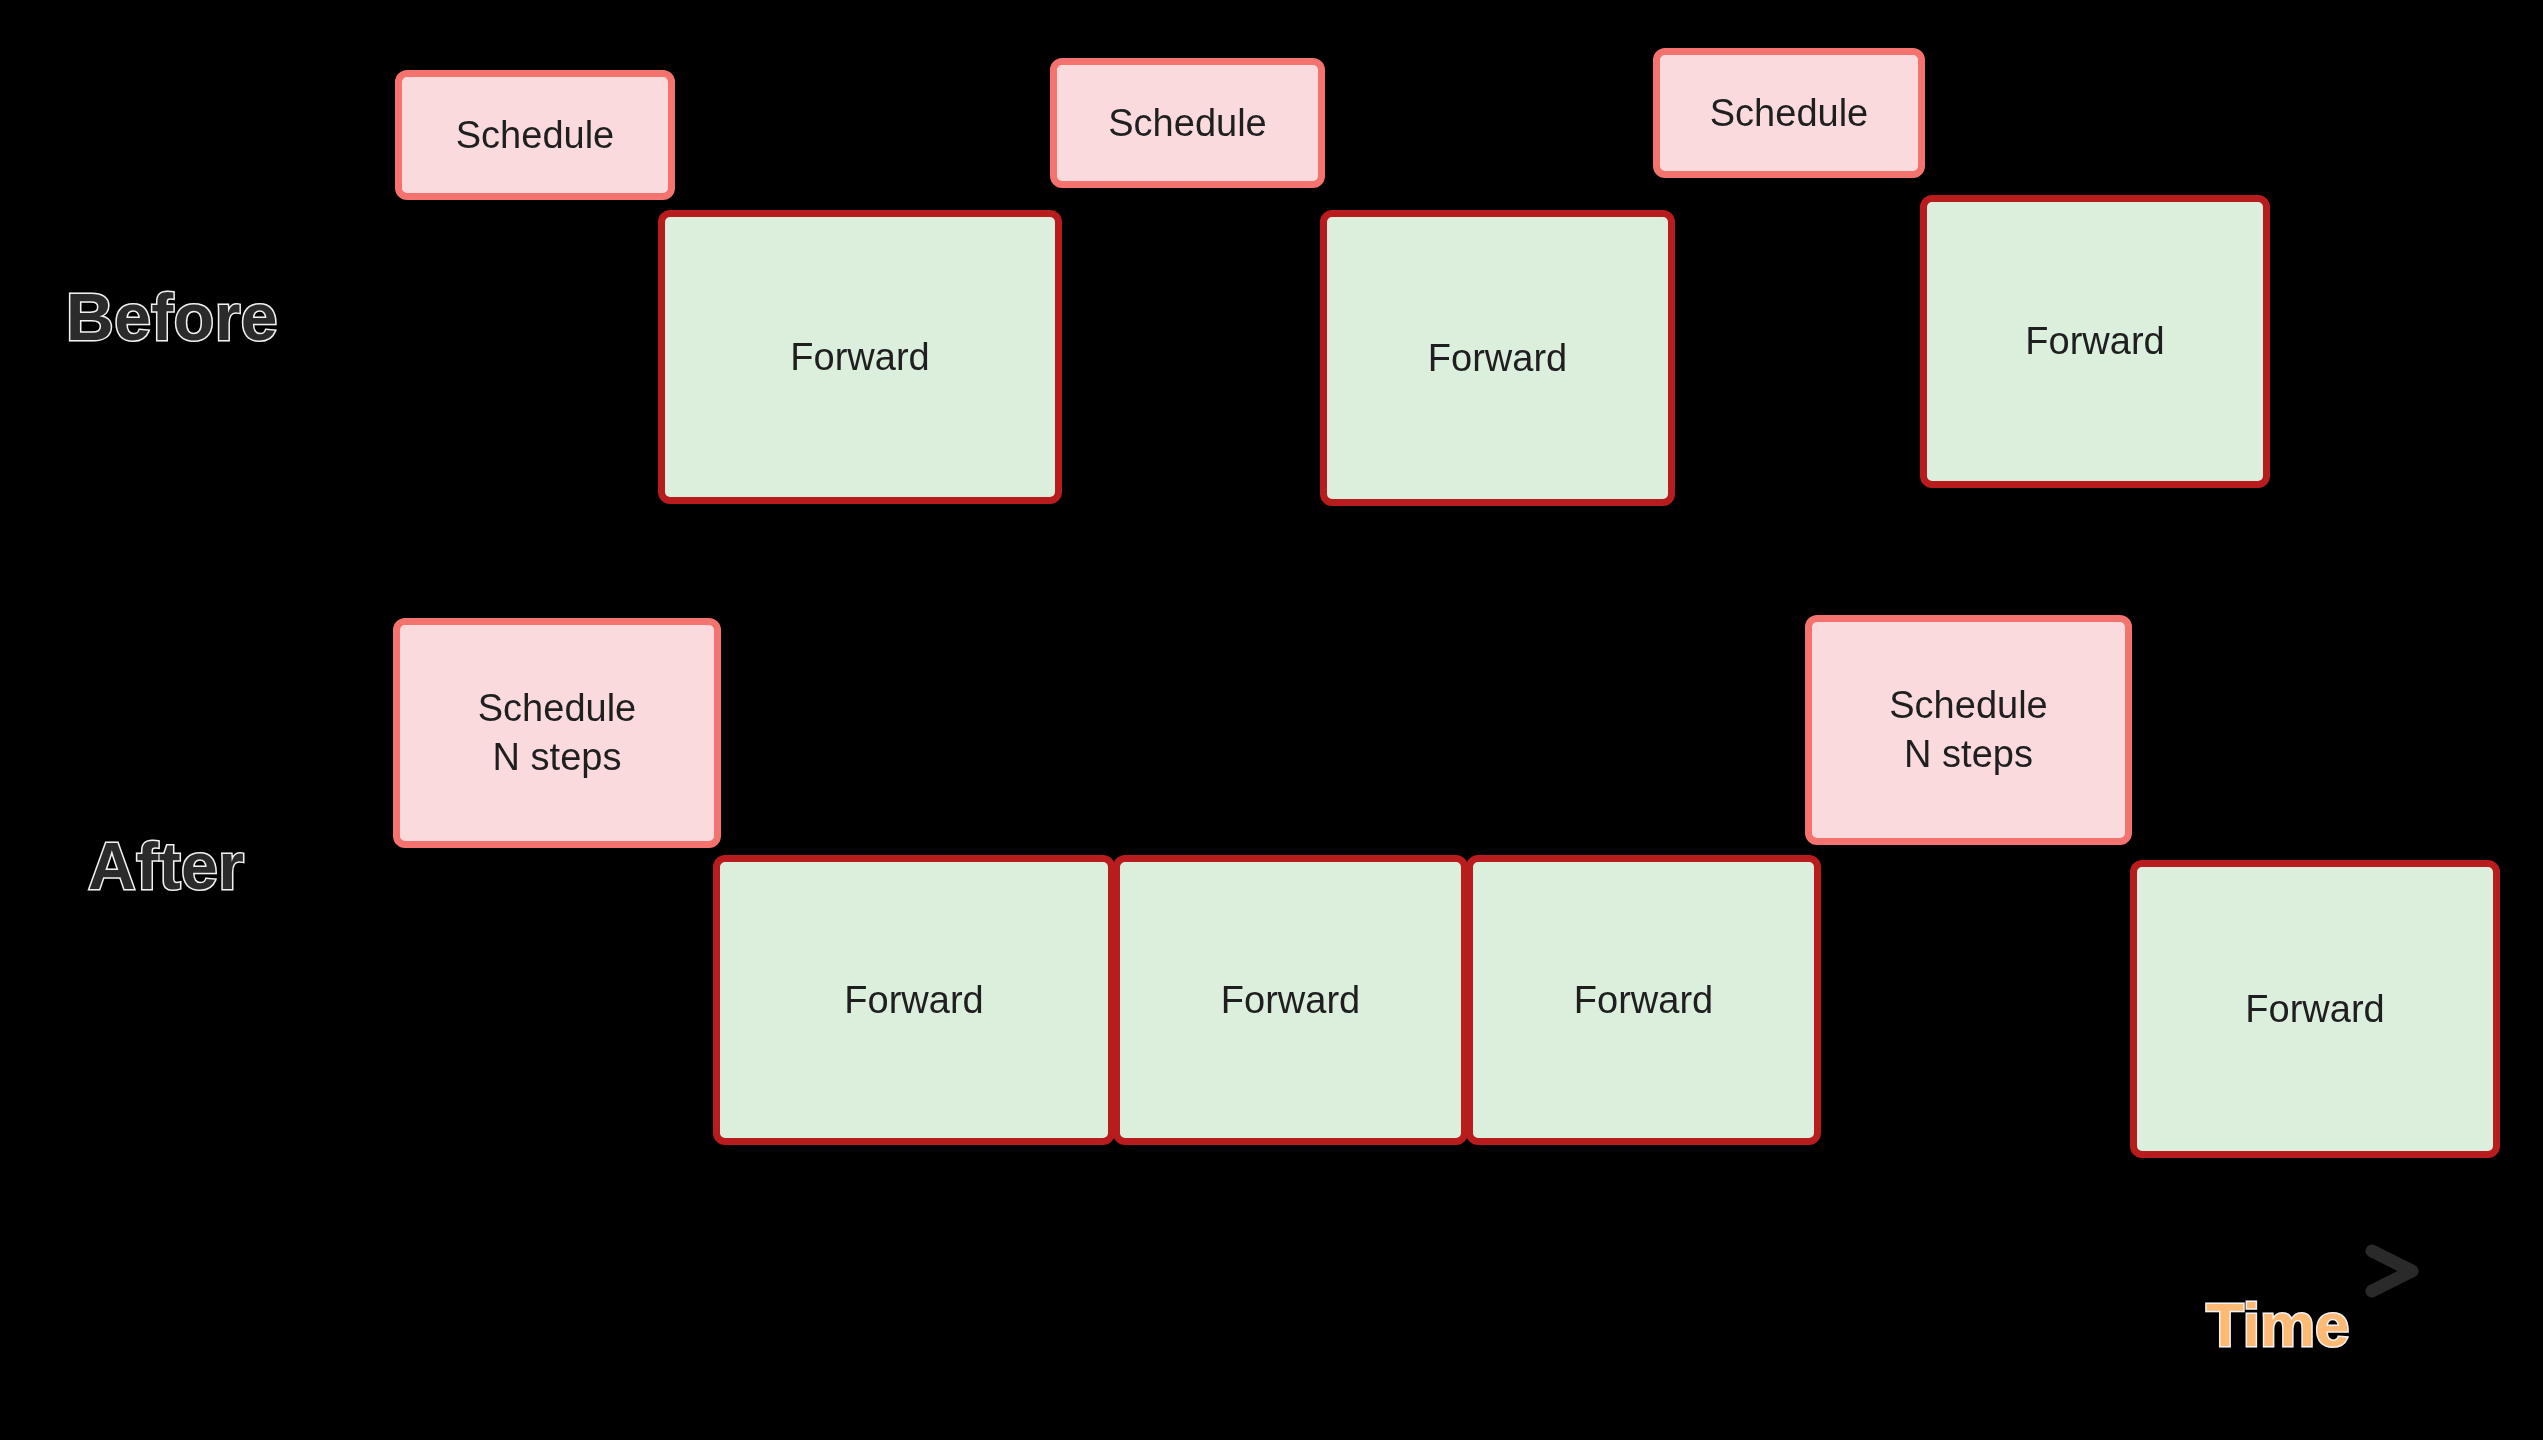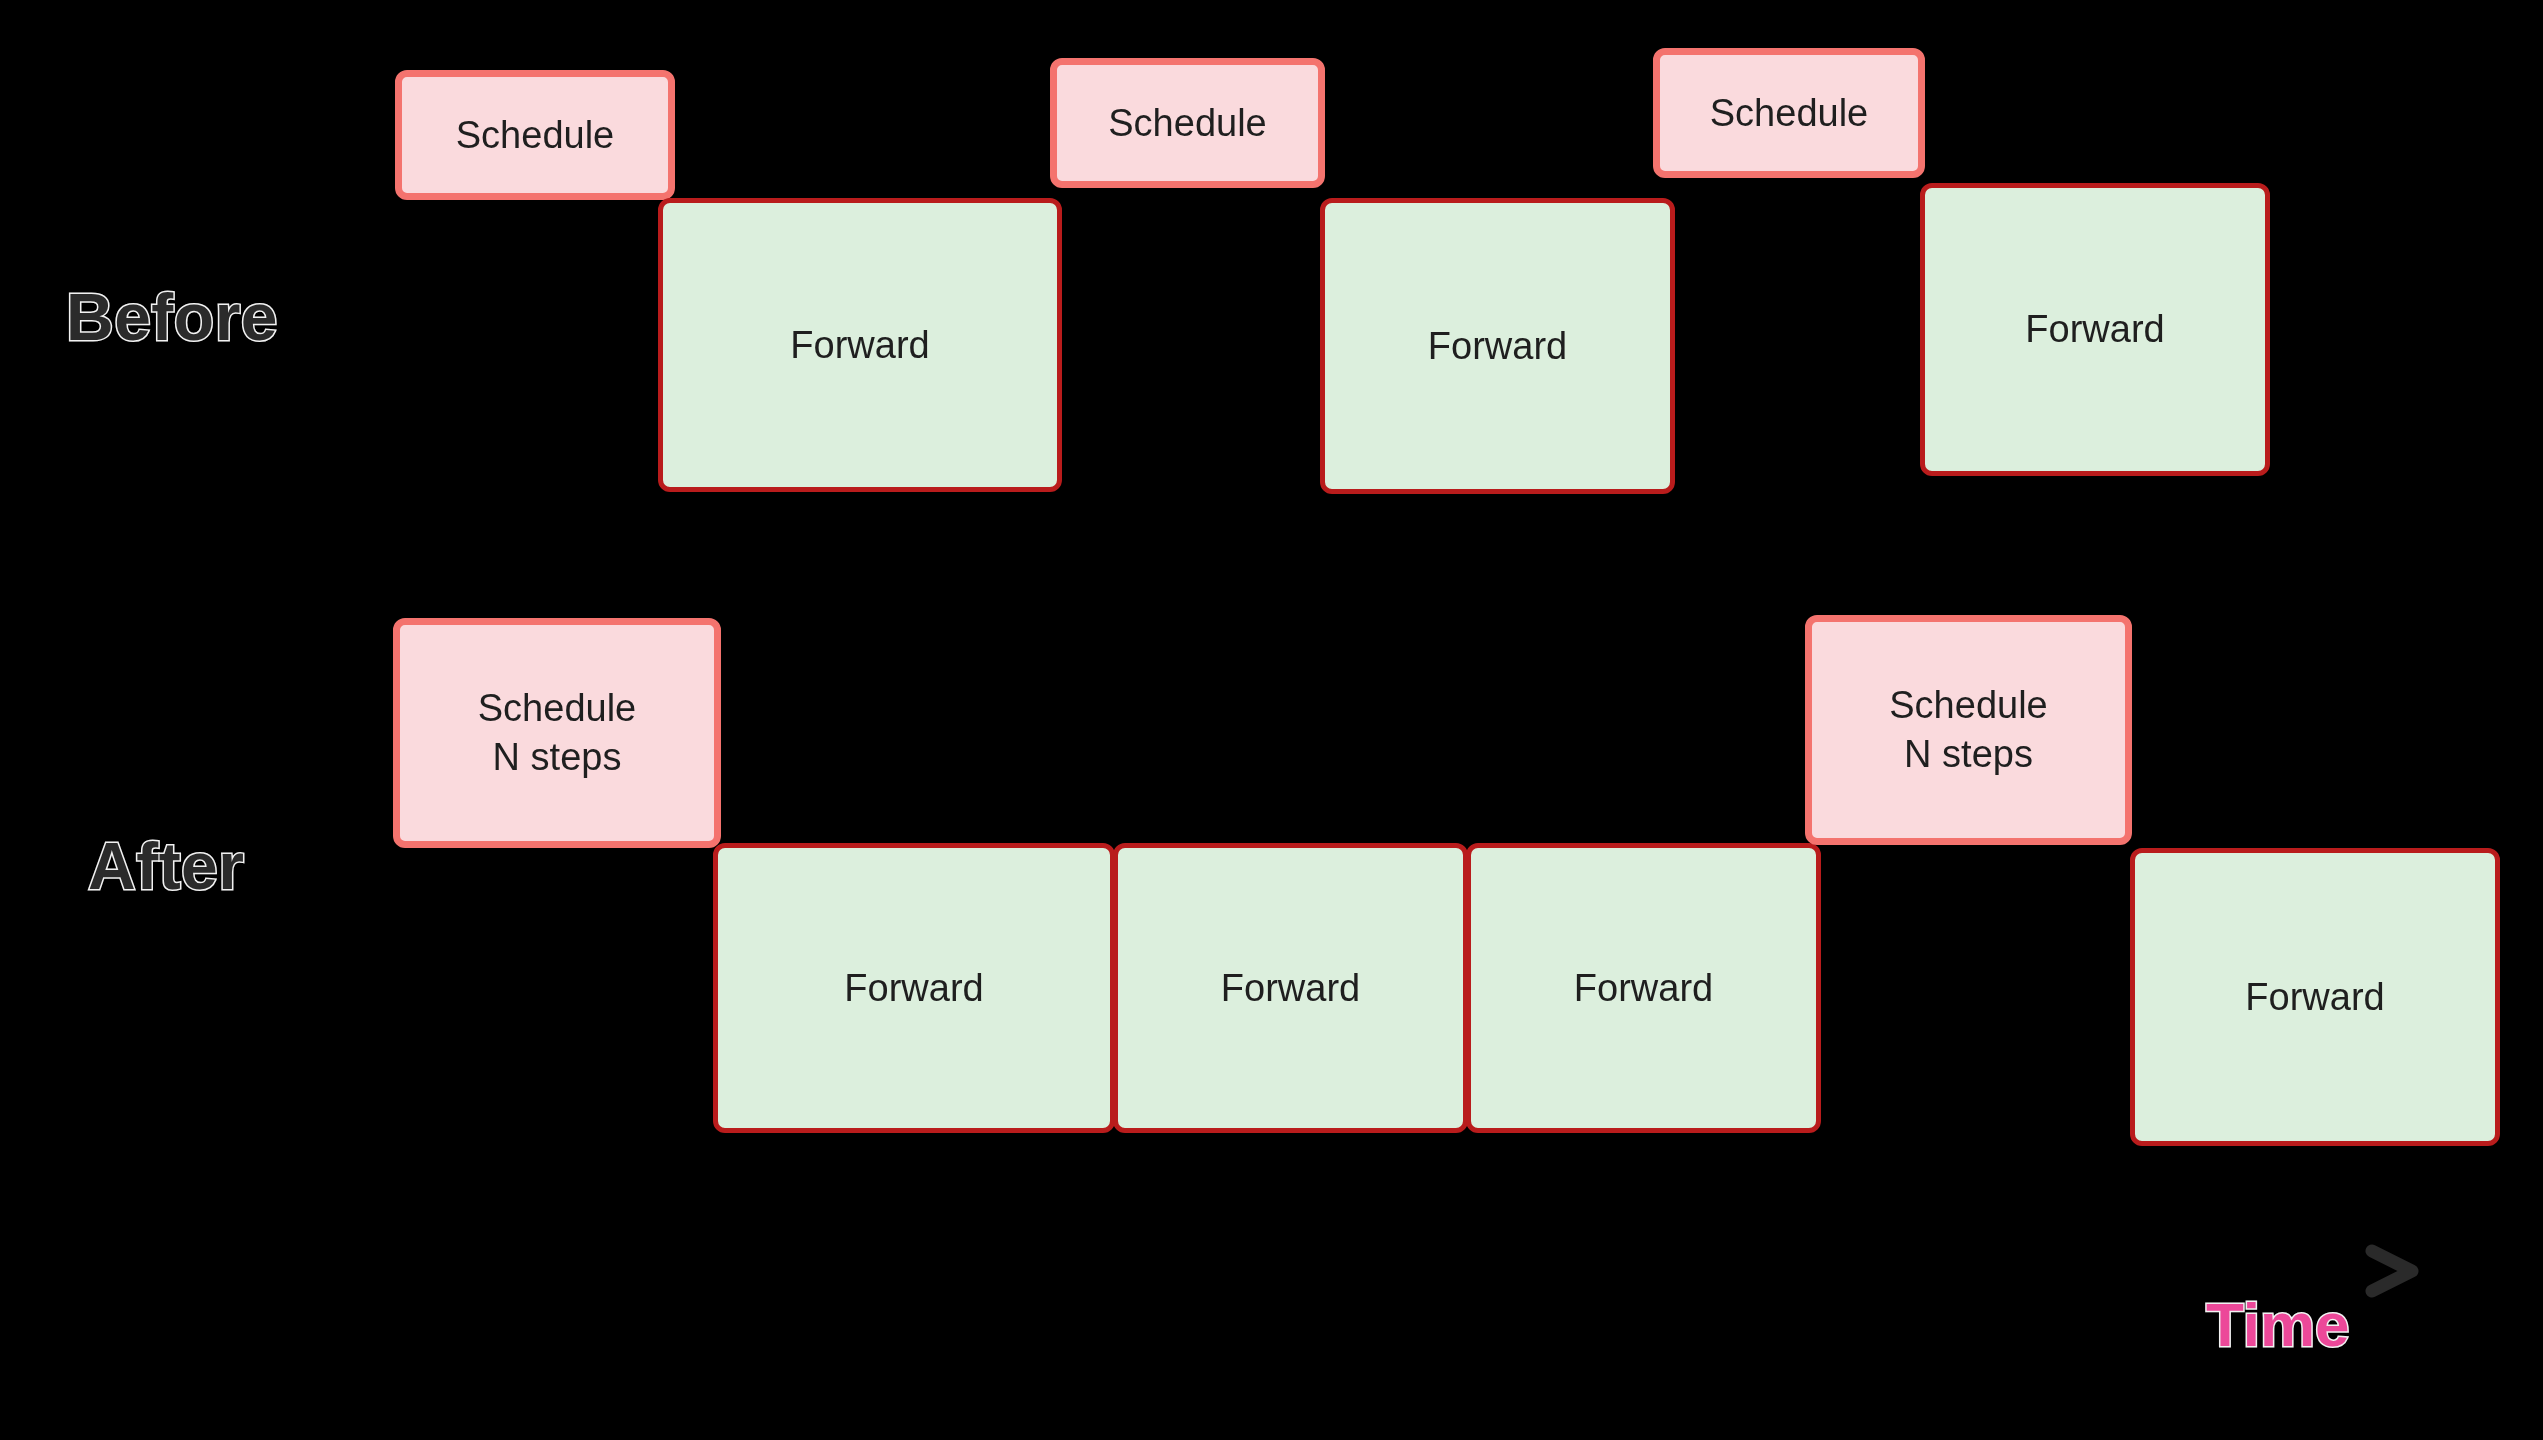--- a/index.html
+++ b/index.html
@@ -37,21 +37,21 @@
   .row-label.before { left: 66px;  top: 284px; }
   .row-label.after  { left: 88px;  top: 833px; }
 
   .time-label {
     position: absolute;
     left: 2206px;
     top: 1294px;
     font-weight: 700;
     font-size: 62px;
     line-height: 1;
-    color: #ec4899;
+    color: #fdba74;
     -webkit-text-stroke: 3px #f2f2f2;
     paint-order: stroke fill;
     white-space: nowrap;
   }
 
   
   .block {
     position: absolute;
     box-sizing: border-box;
     display: flex;
@@ -65,21 +65,22 @@
     -webkit-font-smoothing: antialiased;
   }
 
   .block.schedule {
     background: #fadadd;
     border: 7px solid #f4736e;
   }
 
   .block.forward {
     background: #dcefdd;
-    border: 5px solid #b91c1c;
+    border: 7px solid #b91c1c;
+    margin-top: 12px;
   }
 
   .block .label {
     display: block;
     white-space: pre-line;
   }
 
   
   #time-axis {
     position: absolute;

